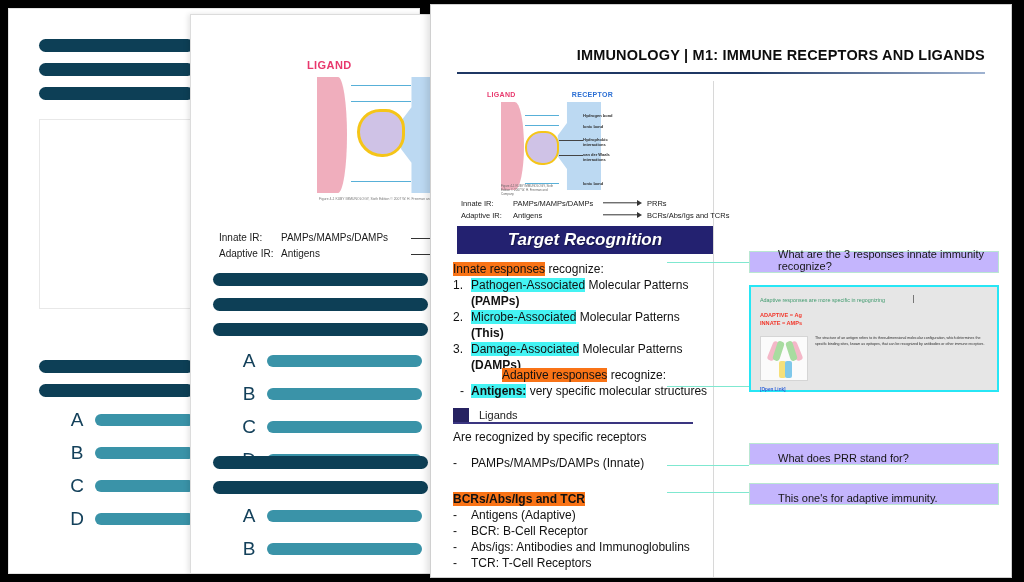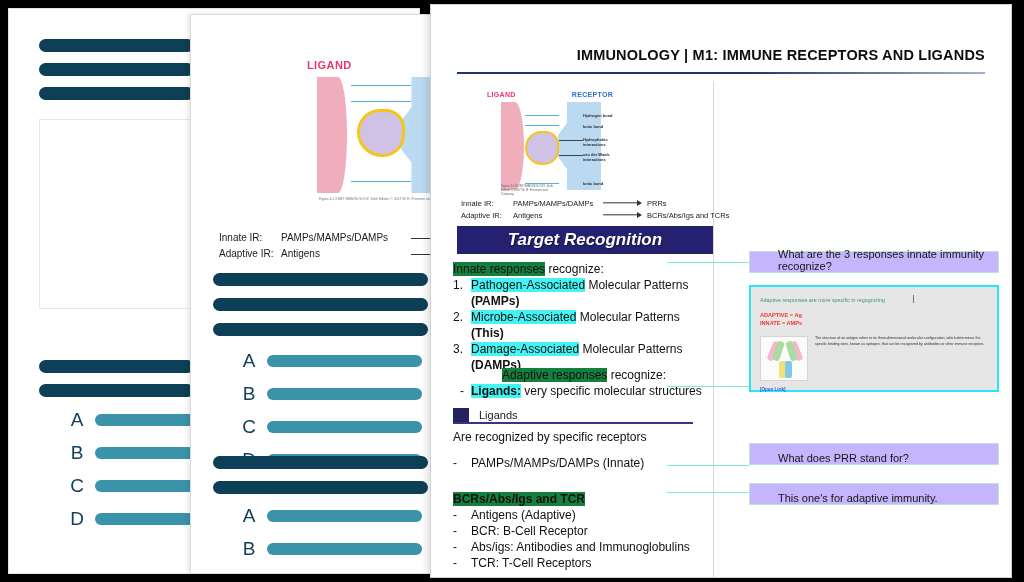--- a/index.html
+++ b/index.html
@@ -103,21 +103,21 @@
   .banner {
     position:absolute; left:0px; top:222px; width:248px; height:28px;
     background:#232170; color:#fff; font-size:17px; font-weight:bold;
     display:flex; align-items:center; justify-content:center;
     text-shadow: 1px 1px 1px rgba(0,0,0,.4);
   }
 
   
   .body-blk { position:absolute; left:0px; font-size:12px; color:#111; line-height:16px; }
   .hl-cyan  { background:#44f3f3;margin-top:36px; }
-  .hl-green { background:#15803d; }
+  .hl-green { background:#f97316; }
   .li { display:flex; }
   .li-num { width:18px; flex:none; }
   .li-dash { width:18px; flex:none; }
   .sub { margin-left:18px; font-weight:bold; }
 
   
   .sec-head { position:absolute; left:0px; top:400px; width:240px; }
   .sec-sq { display:inline-block; width:16px; height:14px; background:#262261; vertical-align:middle; }
   .sec-txt { display:inline-block; margin-left:10px; font-size:11px; color:#1b1b1b; vertical-align:middle;}
   .sec-rule { position:absolute; left:0; top:17px; width:240px; height:1.6px; background:#3a3580; }
@@ -307,21 +307,21 @@
       </div>
       <div class="sub">(DAMPs)</div>
     </div>
 
     <div class="body-blk" style="left:22px;top:362px;width:262px;text-align:center;">
       <div>
         <span class="hl-green">Adaptive responses</span><span> recognize:</span>
       </div>
       <div class="li">
         <span class="li-dash">-</span>
-        <span><span class="hl-cyan" style="font-weight:bold;">Ligands:</span><span> very specific molecular structures</span></span>
+        <span><span class="hl-cyan" style="font-weight:bold;">Antigens:</span><span> very specific molecular structures</span></span>
       </div>
     </div>
 
     <div class="sec-head" style="left:22px;top:400px;">
       <span class="sec-sq"></span><span class="sec-txt">Ligands</span>
       <div class="sec-rule"></div>
     </div>
 
     <div class="body-blk" style="left:22px;top:424px;width:262px;">Are recognized by specific receptors</div>
 

